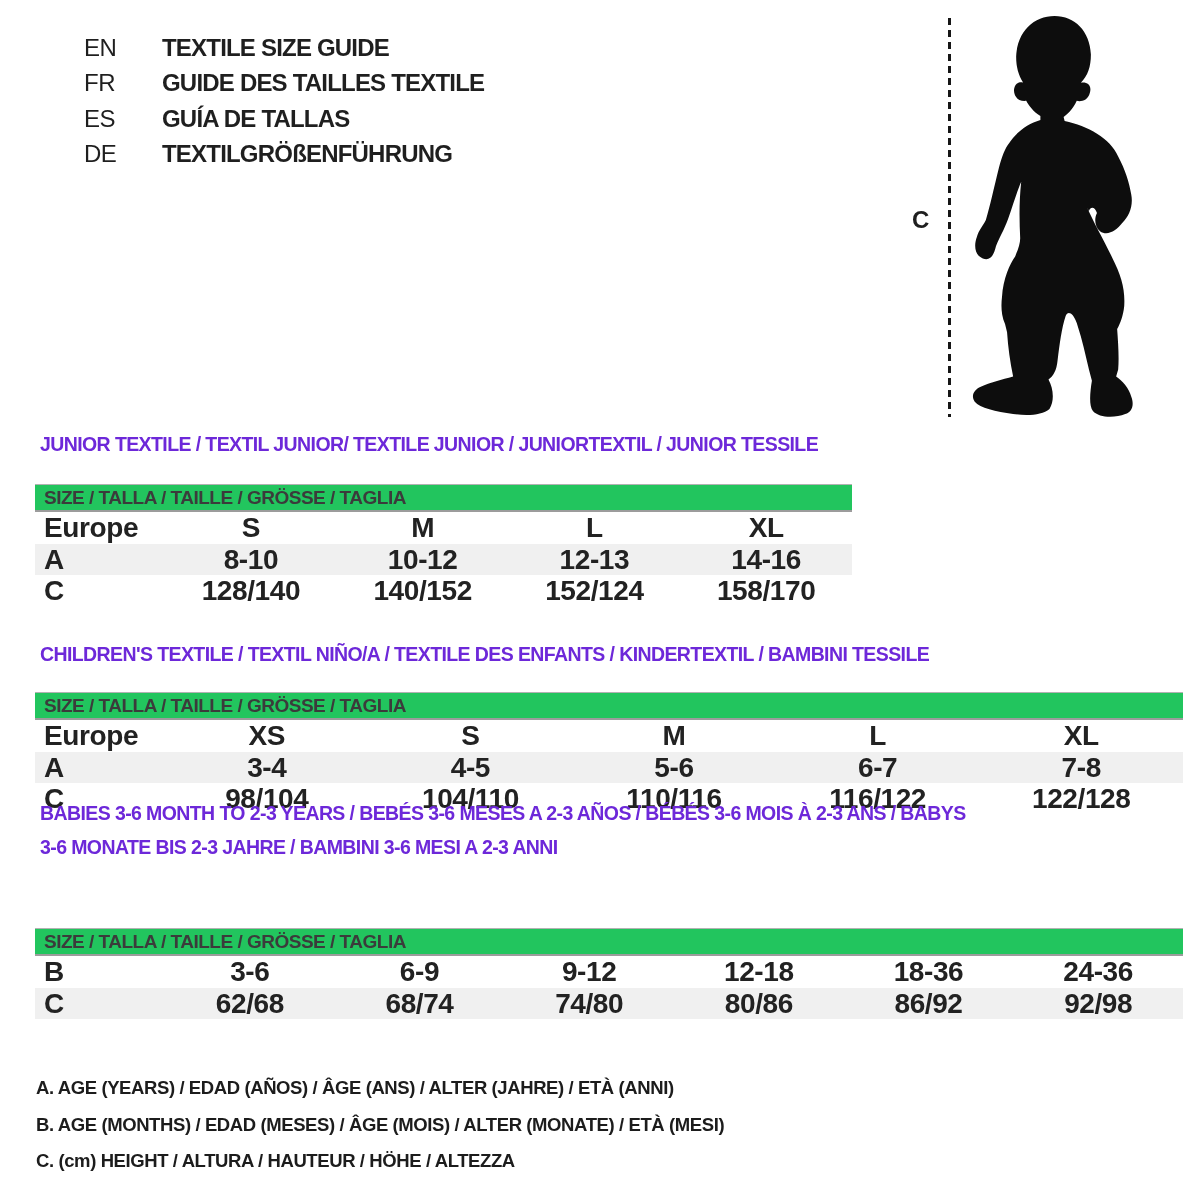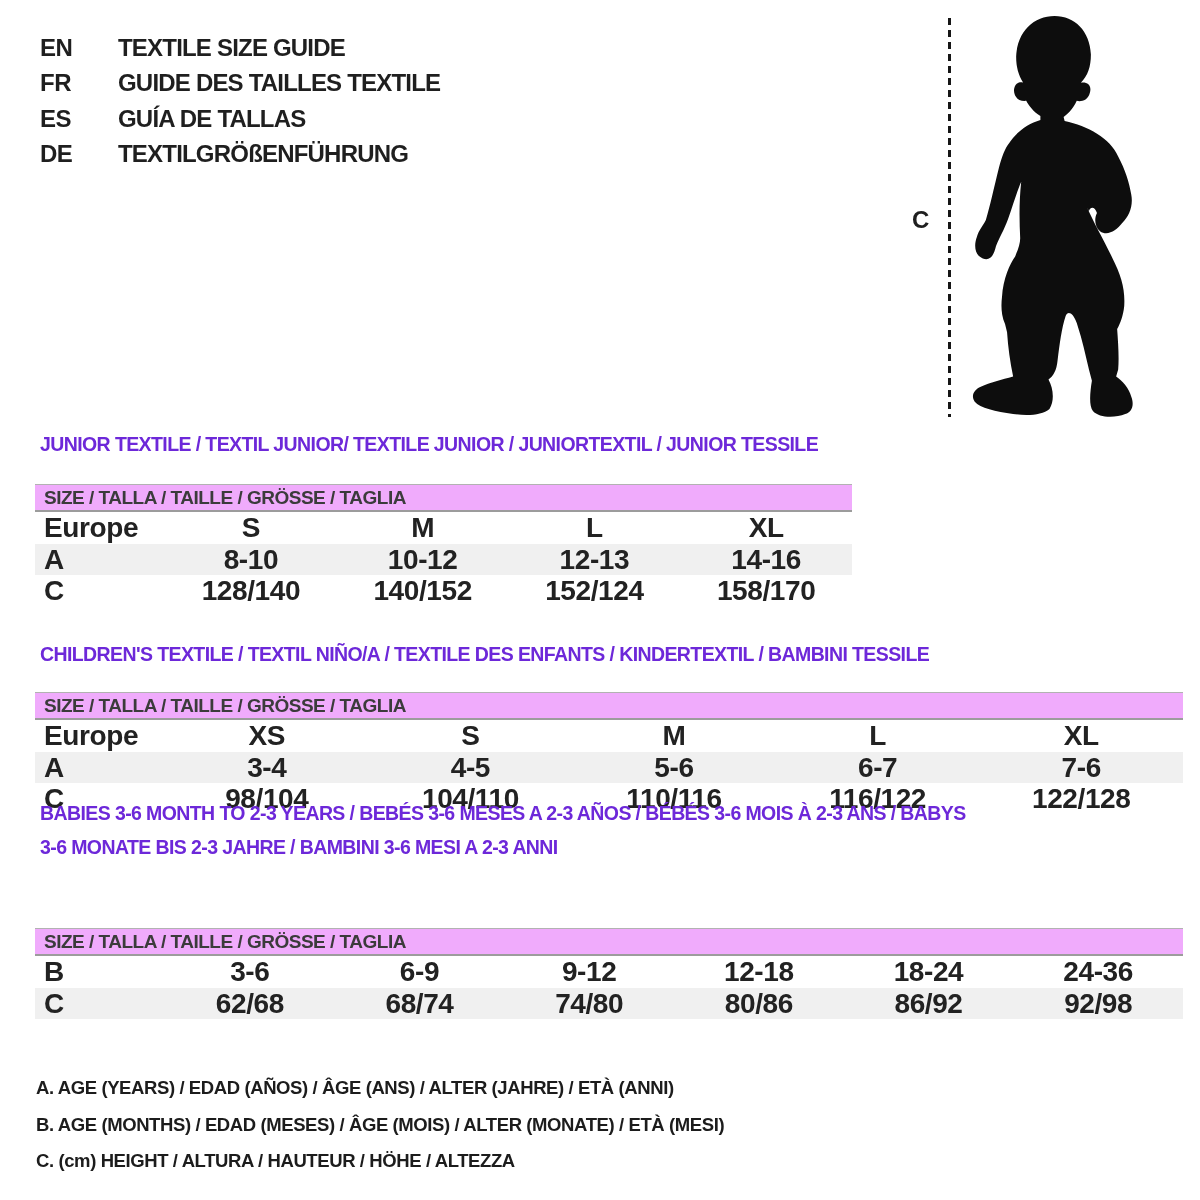--- a/index.html
+++ b/index.html
@@ -12,21 +12,21 @@
     overflow: hidden;
     font-family: "Liberation Sans", sans-serif;
     color: #1f1f1f;
   }
 
   
   .lang-list { position: absolute; left: 40px; top: 30px; }
   .lang-row { display: flex; height: 35.5px; align-items: center; }
   .lang-code {
     width: 78px;
-    font-size: 24px; font-weight: bold; letter-spacing: -0.5px;
+    font-size: 24px; font-weight: normal; letter-spacing: -0.5px; margin-left: 44px;
   }
   .lang-title {
     font-size: 24px; font-weight: bold; letter-spacing: -0.8px;
     white-space: nowrap;
   }
 
   
   .measure-line {
     position: absolute; left: 948px; top: 18px;
     width: 3px; height: 399px;
@@ -48,21 +48,21 @@
   .s2-heading { top: 643px; }
   .s3-heading { top: 796px; line-height: 34px; white-space: normal; width: 940px; }
 
   
   .size-table { position: absolute; left: 35px; }
   .s1-table { top: 484px; width: 817px; }
   .s2-table { top: 692px; width: 1148px; }
   .s3-table { top: 928px; width: 1148px; }
   .size-bar {
     height: 28px; line-height: 25px;
-    background: #f0abfc;
+    background: #22c55e;
     border-top: 1px solid #b2b2b2;
     border-bottom: 2px solid #9c9c9c;
     color: #3b3b3b;
     font-size: 19px; font-weight: bold; letter-spacing: -0.5px;
     padding-left: 9px;
     white-space: nowrap; overflow: hidden;
   }
   .trow {
     display: grid;
     height: 31.5px;
@@ -205,21 +205,21 @@
           <div class="tcell">M</div>
           <div class="tcell">L</div>
           <div class="tcell">XL</div>
         </div>
         <div class="trow shaded" style="grid-template-columns: 130px repeat(5, 1fr);">
           <div class="tlabel">A</div>
           <div class="tcell">3-4</div>
           <div class="tcell">4-5</div>
           <div class="tcell">5-6</div>
           <div class="tcell">6-7</div>
-          <div class="tcell">7-6</div>
+          <div class="tcell">7-8</div>
         </div>
         <div class="trow" style="grid-template-columns: 130px repeat(5, 1fr);">
           <div class="tlabel">C</div>
           <div class="tcell">98/104</div>
           <div class="tcell">104/110</div>
           <div class="tcell">110/116</div>
           <div class="tcell">116/122</div>
           <div class="tcell">122/128</div>
         </div>
       </div>
@@ -228,21 +228,21 @@
   <div class="sec-heading s3-heading">BABIES 3-6 MONTH TO 2-3 YEARS / BEBÉS 3-6 MESES A 2-3 AÑOS / BÉBÉS 3-6 MOIS À 2-3 ANS / BABYS 3-6 MONATE BIS 2-3 JAHRE / BAMBINI 3-6 MESI A 2-3 ANNI</div>
   <div class="size-table s3-table">
     <div class="size-bar">SIZE / TALLA / TAILLE / GRÖSSE / TAGLIA</div>
     <div class="t-body">
         <div class="trow" style="grid-template-columns: 130px repeat(6, 1fr);">
           <div class="tlabel">B</div>
           <div class="tcell">3-6</div>
           <div class="tcell">6-9</div>
           <div class="tcell">9-12</div>
           <div class="tcell">12-18</div>
-          <div class="tcell">18-24</div>
+          <div class="tcell">18-36</div>
           <div class="tcell">24-36</div>
         </div>
         <div class="trow shaded" style="grid-template-columns: 130px repeat(6, 1fr);">
           <div class="tlabel">C</div>
           <div class="tcell">62/68</div>
           <div class="tcell">68/74</div>
           <div class="tcell">74/80</div>
           <div class="tcell">80/86</div>
           <div class="tcell">86/92</div>
           <div class="tcell">92/98</div>

